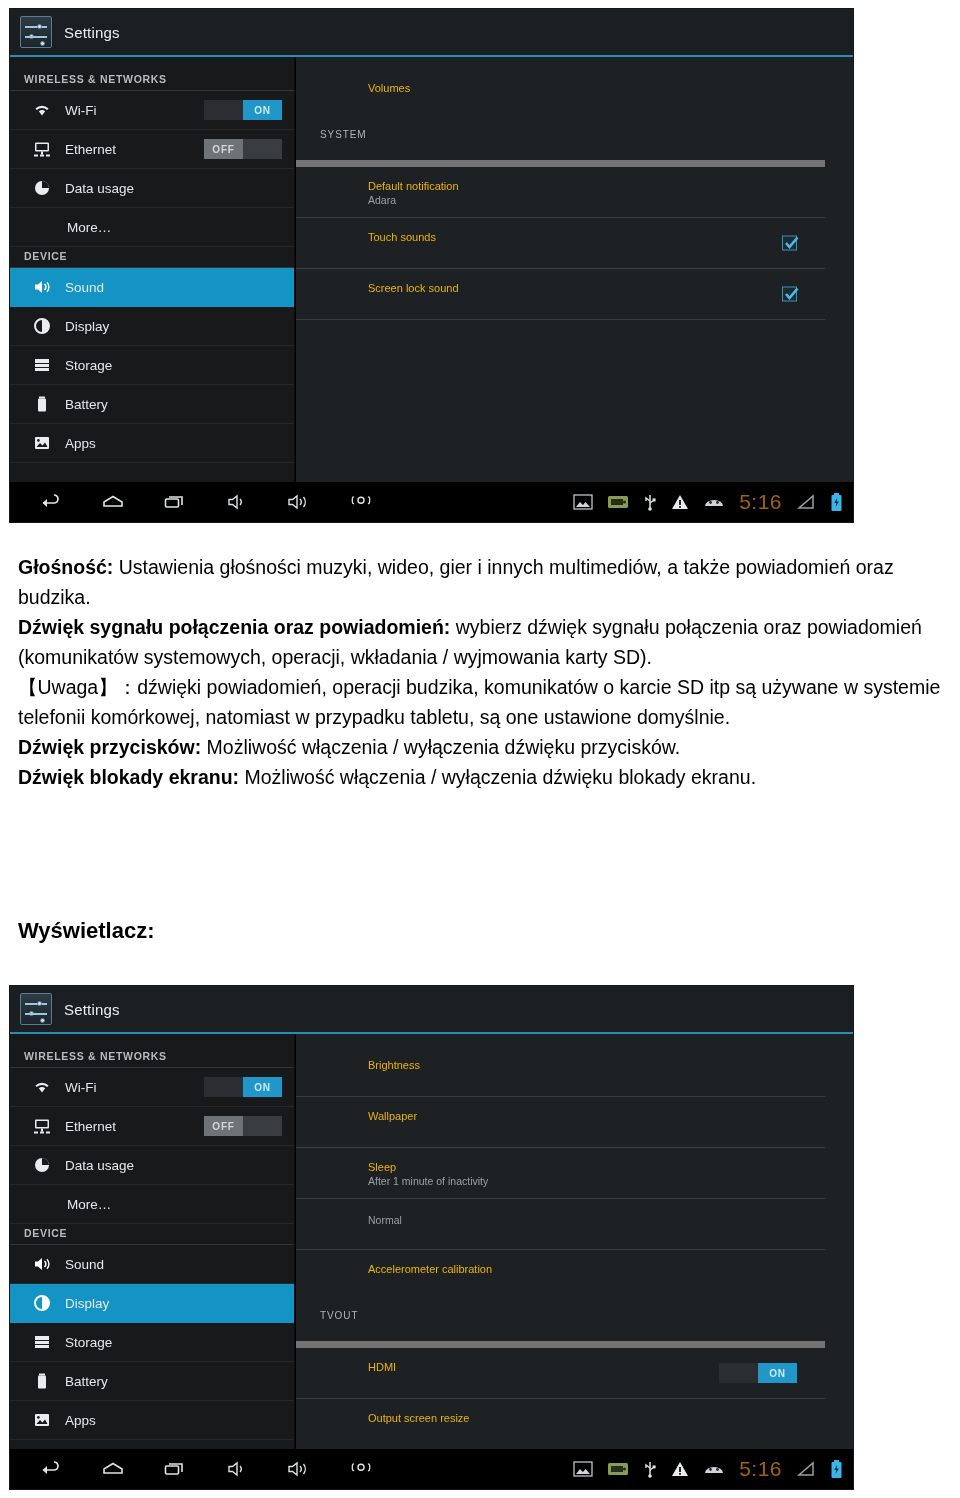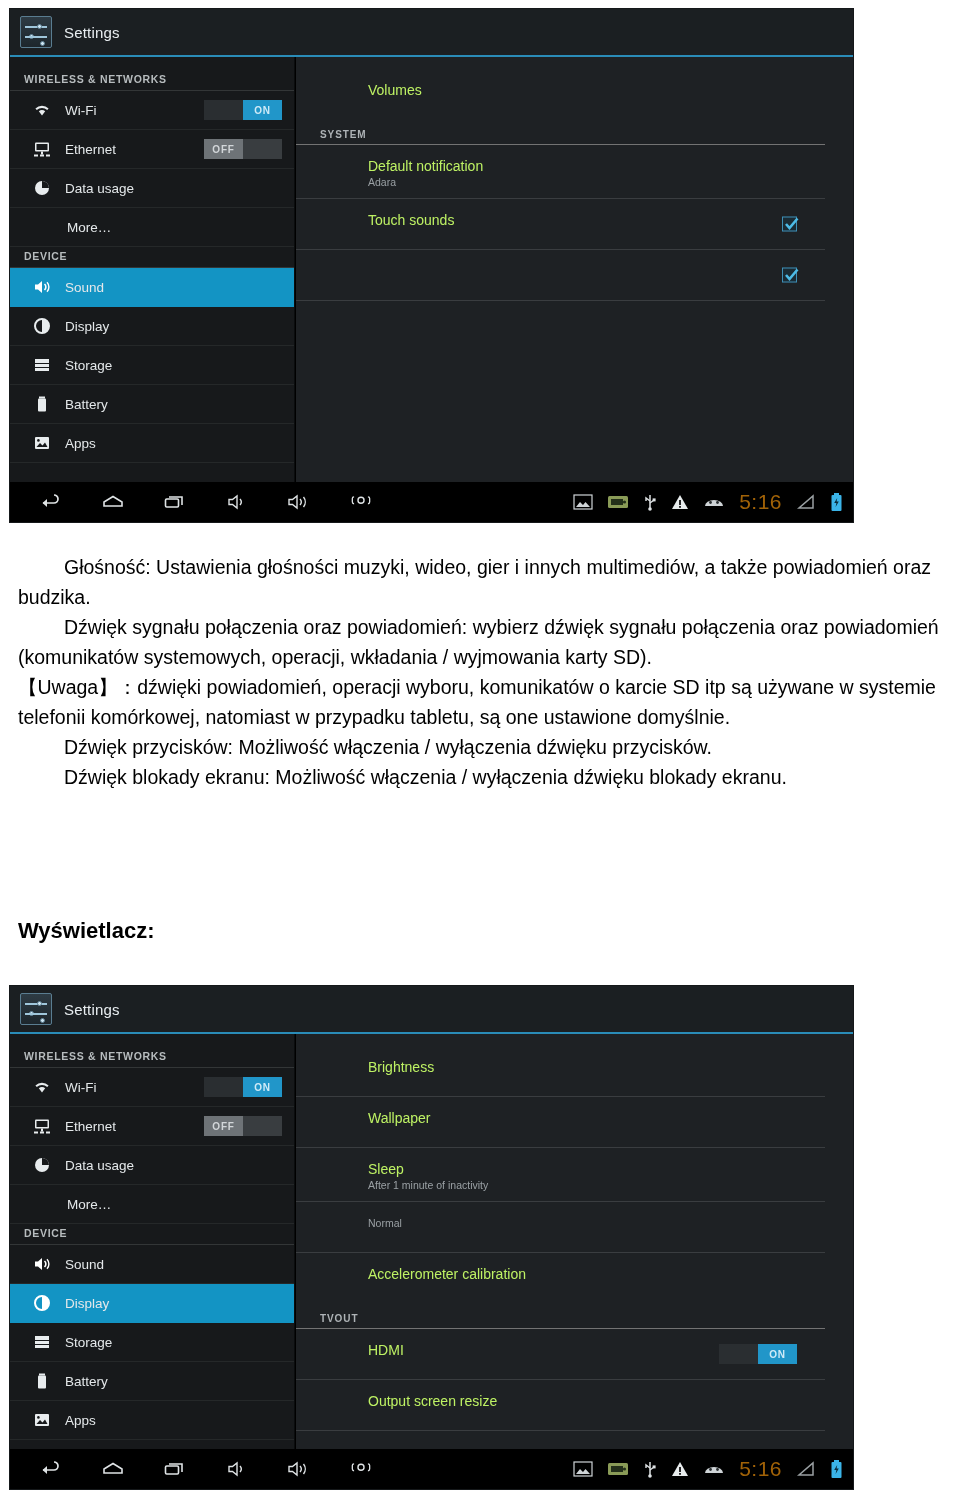--- a/index.html
+++ b/index.html
@@ -134,29 +134,29 @@
   }
   .c-pad { height: 12px; }
   .c-row {
     min-height: 51px;
     padding: 13px 0 10px 72px;
     border-bottom: 1px solid #3a3d40;
     position: relative;
   }
   .c-row.last { border-bottom: 1px solid #3a3d40; }
   .c-row.plain { border-bottom: none; }
-  .c-title { color: #bef264; font-size: 14px; }
+  .c-title { color: #eab308; font-size: 11px; }
   .c-sub   { color: #9aa0a4; font-size: 10.5px; margin-top: 2px; }
   .c-group {
     color: #aeb3b6;
     font-size: 10px;
-    font-weight: bold;
+    font-weight: normal;
     letter-spacing: .9px;
-    padding: 9px 0 4px 24px;
-    border-bottom: 1px solid #737373;
+    padding: 9px 0 20px 24px;
+    border-bottom: 7px solid #737373;
   }
   .chk {
     position: absolute;
     right: 28px; top: 50%;
     transform: translateY(-50%);
     width: 15px; height: 15px;
     border: 1px solid #3f8fb5;
     background: #1a2b34;
   }
   .chk svg { position: absolute; left: 0; top: -2px; }
@@ -204,21 +204,21 @@
   .prose {
     position: absolute;
     left: 18px;
     width: 925px;
     color: #000;
     font-size: 19.5px;
     line-height: 30px;
   }
   #prose-main { top: 552px; }
   .prose p { margin: 0; }
-  .prose b { font-weight: normal; margin-left: 46px; }
+  .prose b { font-weight: bold; }
   #heading-display {
     position: absolute;
     left: 18px;
     top: 918px;
     font-size: 22px;
     font-weight: bold;
     color: #000;
   }
 </style>
 </head>
@@ -361,20 +361,21 @@
       <div class="c-row">
         <div class="c-title">Touch sounds</div>
         <span class="chk">
           <svg width="17" height="17" viewBox="0 0 17 17">
               <path d="M3 8.5l3.5 4L14.5 3" stroke="#4dbbe6" stroke-width="2.6" fill="none"></path>
             </svg>
         </span>
       </div>
 
       <div class="c-row last">
+        <div class="c-title">Screen lock sound</div>
         <span class="chk">
           <svg width="17" height="17" viewBox="0 0 17 17">
               <path d="M3 8.5l3.5 4L14.5 3" stroke="#4dbbe6" stroke-width="2.6" fill="none"></path>
             </svg>
         </span>
       </div>
     </div>
   </div>
 
   <div class="sysbar">
@@ -467,21 +468,21 @@
             <path d="M7.2 6l-3 5h2.2l-.8 4 3.2-5.4H6.6z" fill="#0b2b3a"></path>
           </svg>
         </span>
     </div>
   </div>
 </div>
 
 <div class="prose" id="prose-main">
   <p><b>Głośność:</b><span> Ustawienia głośności muzyki, wideo, gier i innych multimediów, a także powiadomień oraz budzika.</span></p>
   <p><b>Dźwięk sygnału połączenia oraz powiadomień:</b><span> wybierz dźwięk sygnału połączenia oraz powiadomień (komunikatów systemowych, operacji, wkładania / wyjmowania karty SD).</span></p>
-  <p><span>【Uwaga】</span><span>：dźwięki powiadomień, operacji wyboru, komunikatów o karcie SD itp są używane w systemie telefonii komórkowej, natomiast w przypadku tabletu, są one ustawione domyślnie.</span></p>
+  <p><span>【Uwaga】</span><span>：dźwięki powiadomień, operacji budzika, komunikatów o karcie SD itp są używane w systemie telefonii komórkowej, natomiast w przypadku tabletu, są one ustawione domyślnie.</span></p>
   <p><b>Dźwięk przycisków:</b><span> Możliwość włączenia / wyłączenia dźwięku przycisków.</span></p>
   <p><b>Dźwięk blokady ekranu:</b><span> Możliwość włączenia / wyłączenia dźwięku blokady ekranu.</span></p>
 </div>
 
 <div id="heading-display">Wyświetlacz:</div>
 
 <div class="android-shot" id="shot-display">
 
   <div class="titlebar">
     <div class="app-icon">

